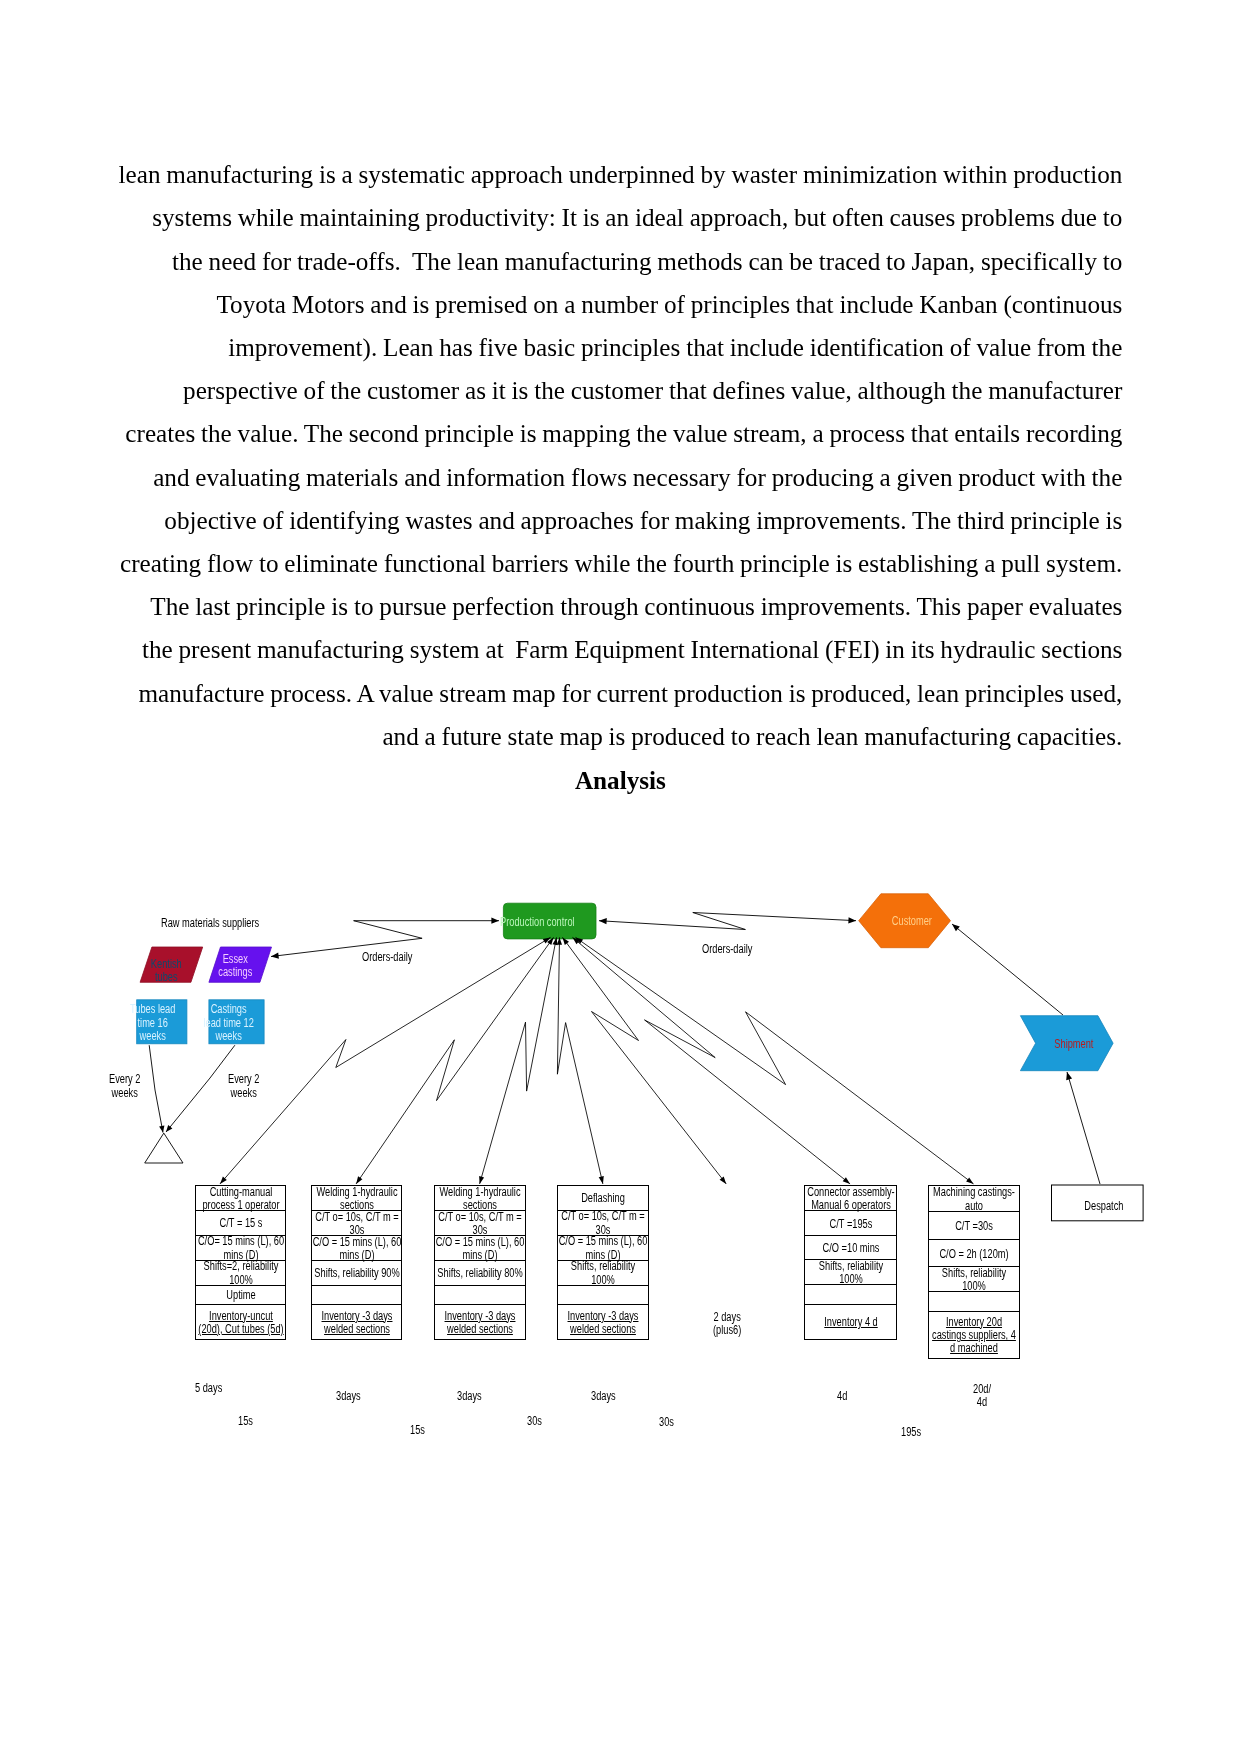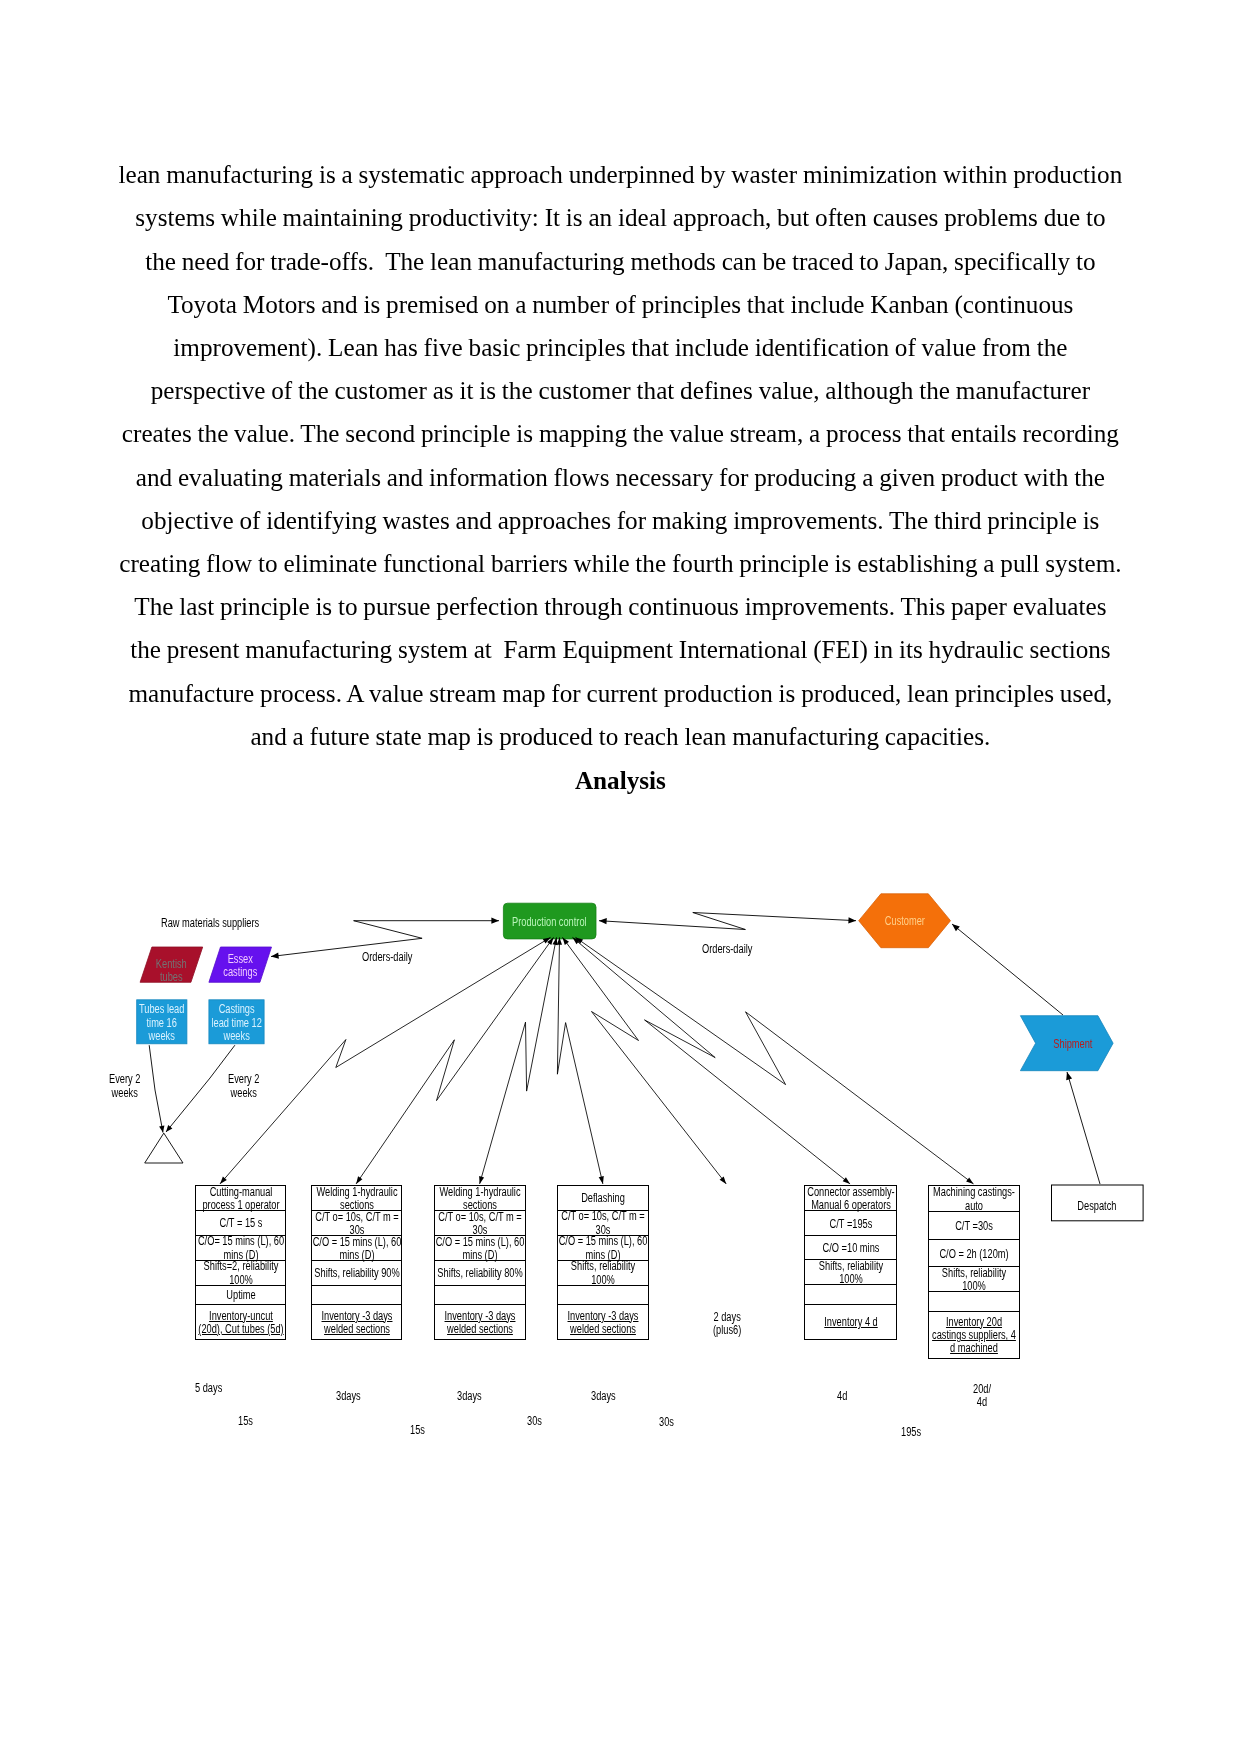--- a/index.html
+++ b/index.html
@@ -3,23 +3,23 @@
 <meta charset="utf-8">
 <style>
   html,body{margin:0;padding:0;background:#fff;}
   *{-webkit-font-smoothing:antialiased;}
   body{width:1241px;height:1754px;position:relative;overflow:hidden;
        font-family:"Liberation Serif",serif;color:#000;}
   #page{position:absolute;left:0;top:0;width:1241px;height:1754px;}
   .heading{position:absolute;left:118.4px;width:1004px;font-weight:bold;font-size:25.2px;
            line-height:43.2px;text-align:center;word-spacing:-0.5px;}
   .para{position:absolute;left:118.4px;width:1004px;font-size:25.2px;line-height:43.2px;
-        text-align:center;word-spacing:-0.5px;white-space:pre-wrap;}
+        text-align:right;word-spacing:-0.5px;white-space:pre-wrap;}
   .dg{position:absolute;left:0;top:0;width:1241px;height:1754px;}
-  .nodetext{position:absolute;display:flex;align-items:center;justify-content:center;}
+  .nodetext{position:absolute;display:flex;align-items:center;justify-content:flex-end;}
   .nodetext > span{font-family:"Liberation Sans",sans-serif;text-align:center;
             white-space:pre-line;line-height:13.4px;font-size:12.0px;position:relative;top:1.5px;
             display:block;flex:0 0 auto;transform:scaleX(0.771);}
   .pbox{position:absolute;border:1px solid #000;box-sizing:border-box;background:#fff;
         display:flex;flex-direction:column;}
   .pbox .cell{box-sizing:border-box;border-bottom:1px solid #000;display:flex;
               align-items:center;justify-content:center;}
   .pbox .cell:last-child{border-bottom:none;text-decoration:underline;}
   .pbox .cell > span{font-family:"Liberation Sans",sans-serif;text-align:center;
               font-size:12.0px;line-height:13.3px;display:block;flex:0 0 auto;
@@ -90,21 +90,21 @@
     </div>
     <div class="nodetext" style="left:858.7px;top:893.75px;width:91.8px;height:53.9px;color:#FFD08A;">
       <span style="width:77.8px">Customer</span>
     </div>
     <div class="nodetext" style="left:1033.4px;top:1015.7px;width:79.7px;height:55.0px;color:#b91c1c;">
       <span style="width:77.8px">Shipment</span>
     </div>
     <div class="nodetext" style="left:1051.5px;top:1185.0px;width:91.6px;height:41px;color:#000;">
       <span style="width:77.8px">Despatch</span>
     </div>
-    <div class="nodetext" style="left:140.1px;top:947.0px;width:62.6px;height:45px;color:#737373;">
+    <div class="nodetext" style="left:140.1px;top:947.0px;width:62.6px;height:45px;color:#0c4a6e;">
       <span style="width:72.6px">Kentish
 tubes</span>
     </div>
     <div class="nodetext" style="left:208.9px;top:947.0px;width:62.6px;height:35.3px;color:#F3CCFF;">
       <span style="width:72.6px">Essex
 castings</span>
     </div>
     <div class="nodetext" style="left:136.7px;top:999.8px;width:50.2px;height:44px;color:#D9F2FF;">
       <span style="width:67.4px">Tubes lead
 time 16

